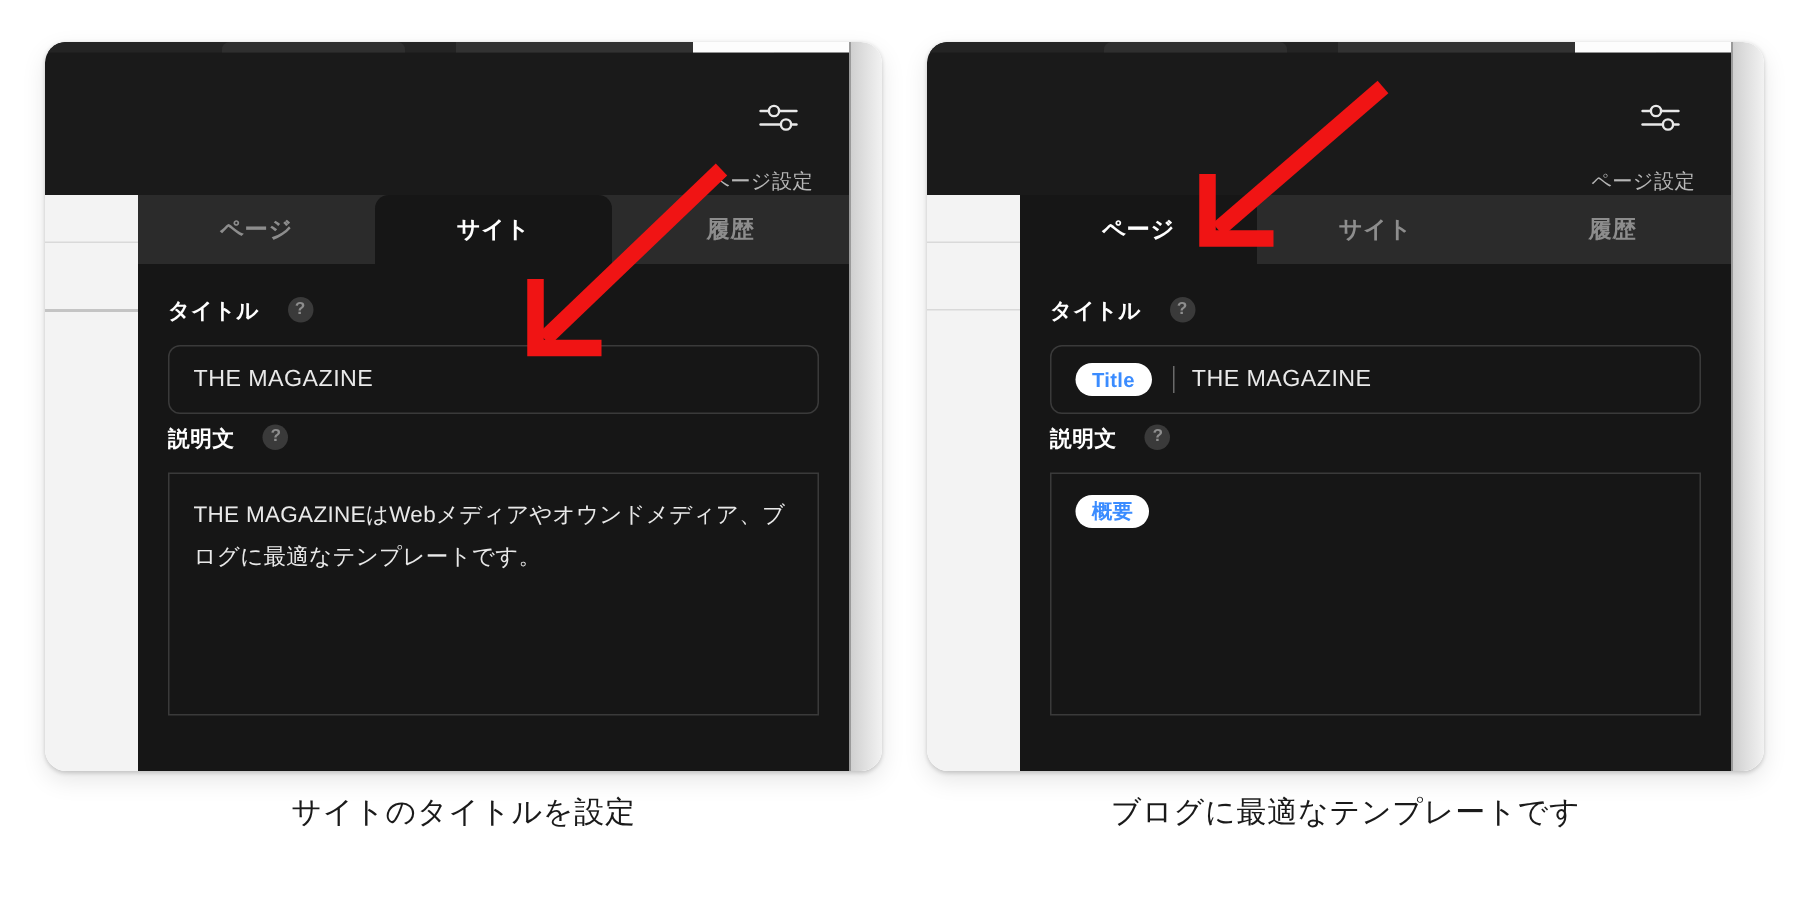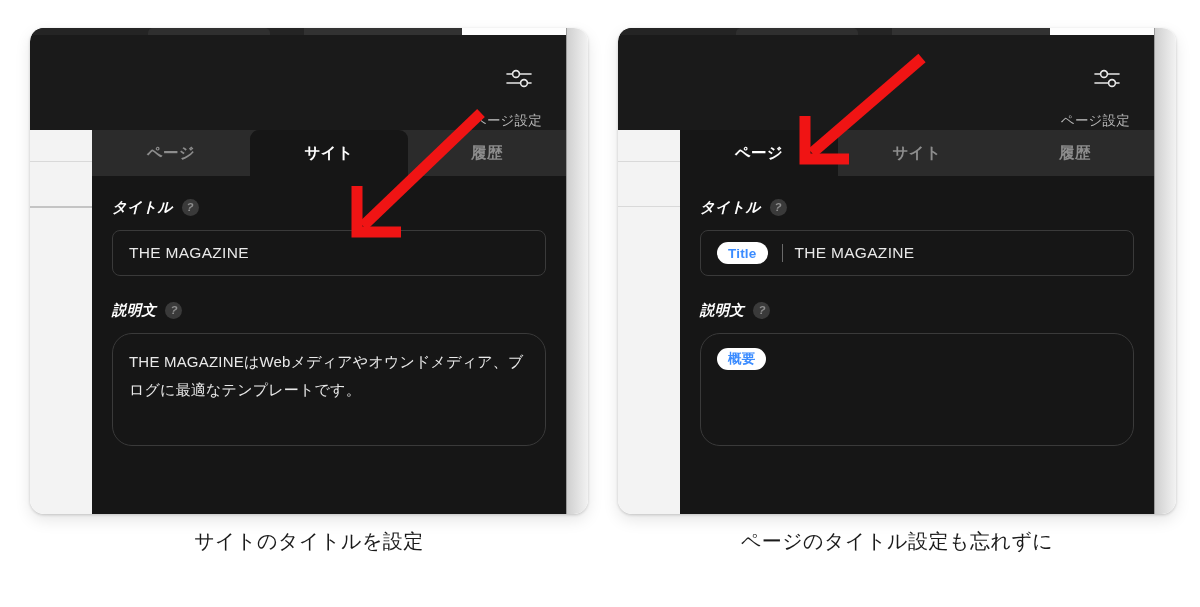--- a/index.html
+++ b/index.html
@@ -186,24 +186,22 @@
     top: 148px;
     bottom: 0;
     background: #161616;
     padding: 22px 20px 0 20px;
     box-sizing: border-box;
     pointer-events: auto;
   }
 
   .field-label-row {
     display: flex;
-    align-items: center;
-    gap: 9px;
+    gap: 19px;
     margin-bottom: 13px;
-    font-style: italic;
   }
   .field-label {
     font-size: 14.5px;
     font-weight: 700;
     color: #ffffff;
     letter-spacing: 0.3px;
   }
   .help-icon {
     width: 17px;
     height: 17px;
@@ -220,21 +218,21 @@
 
   .text-input {
     height: 46px;
     border: 1px solid #3a3a3a;
     border-radius: 8px;
     background: #161616;
     display: flex;
     align-items: center;
     padding: 0 16px;
     box-sizing: border-box;
-    margin-bottom: 25px;
+    margin-bottom: 7px;
   }
   .input-value {
     font-size: 15.5px;
     color: #e9e9e9;
     letter-spacing: 0.3px;
     white-space: nowrap;
   }
 
   .token-chip {
     display: inline-flex;
@@ -254,25 +252,25 @@
     display: inline-block;
     width: 1px;
     height: 18px;
     background: #6a6a6a;
     margin: 0 12px 0 14px;
     vertical-align: middle;
   }
 
   .textarea-box {
     border: 1px solid #3a3a3a;
-    border-radius: 20px;
+    border-radius: 0;
     background: #161616;
     padding: 14px 16px;
     box-sizing: border-box;
-    height: 113px;
+    height: 162px;
   }
   .textarea-text {
     font-size: 15px;
     line-height: 1.85;
     color: #e9e9e9;
     letter-spacing: 0.2px;
   }
 
   
   .arrow-layer {
@@ -432,15 +430,15 @@
       </g>
 
       <g>
         <path d="M922 58 L812 153" stroke="#f01414" stroke-width="11" stroke-linecap="butt"></path>
         <path d="M805 116 L805 159 L849 159" stroke="#f01414" stroke-width="11" stroke-linecap="butt" fill="none"></path>
       </g>
     </svg>
   </div>
 
   <div class="caption left">サイトのタイトルを設定</div>
-  <div class="caption right">ページのタイトル設定も忘れずに</div>
+  <div class="caption right">ブログに最適なテンプレートです</div>
 
 </div>
 
 </body></html>

